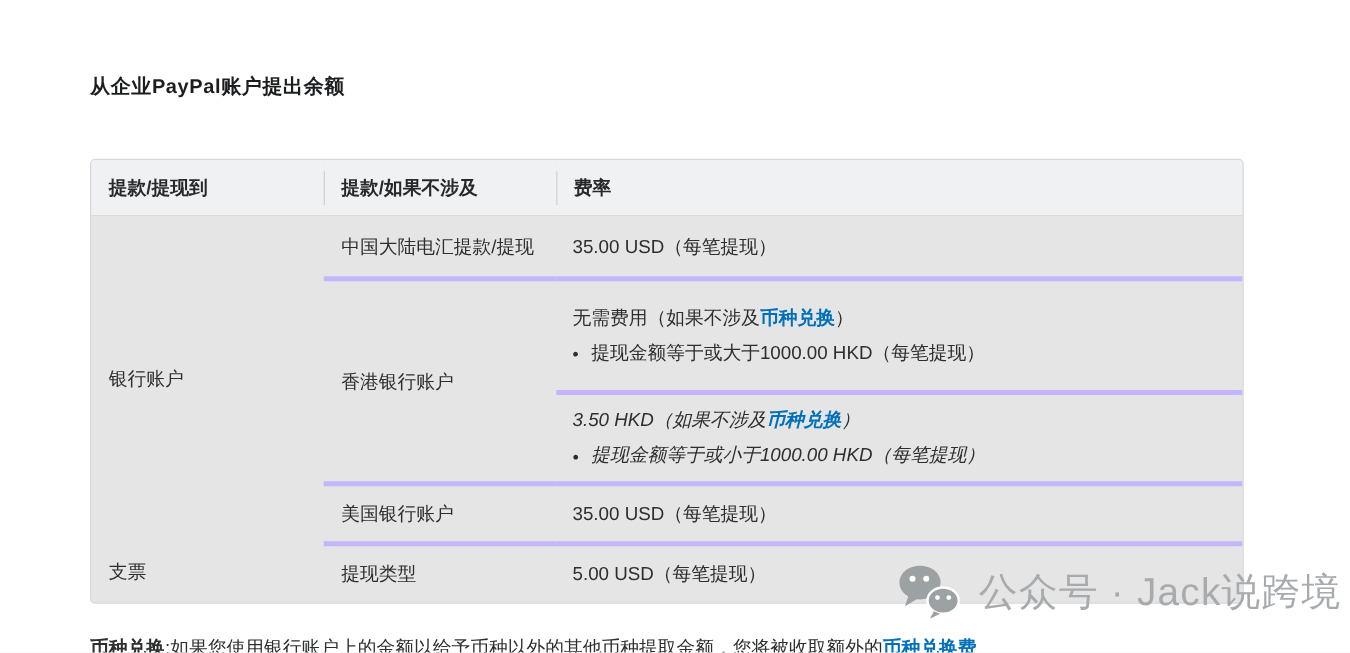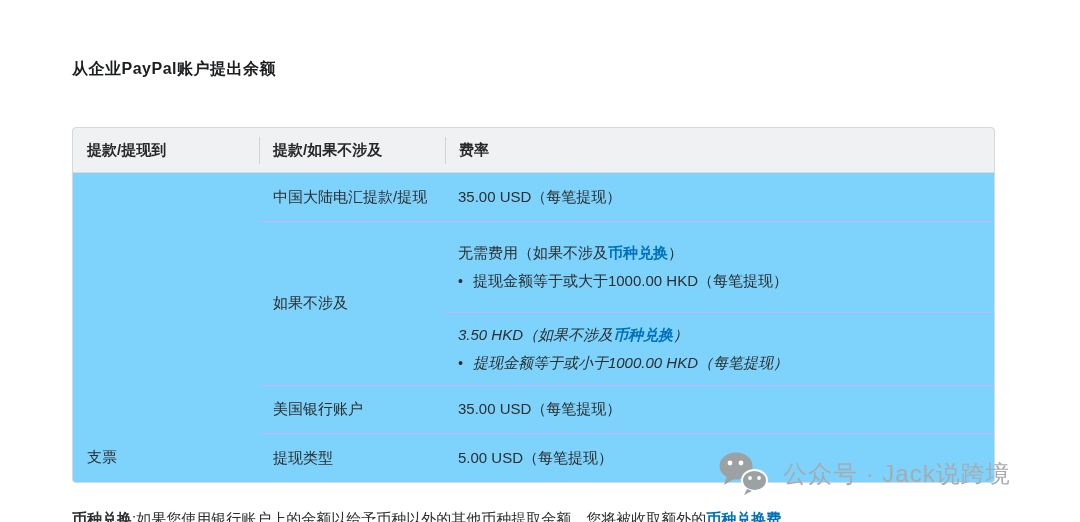--- a/index.html
+++ b/index.html
@@ -22,21 +22,21 @@
   .fee-table {
     position: absolute;
     left: 72px; top: 127px;
     width: 921px;
     border: 1px solid #d6d9dc;
     border-radius: 4px;
     overflow: hidden;
     display: grid;
     grid-template-columns: 186px 186px 1fr;
     grid-template-rows: 45px 48px 91px 73px 48px 49px;
-    background: #7dd3fc;
+    background: #e5e5e5;
     font-size: 15px;
   }
   .cell {
     display: flex;
     align-items: center;
     padding-left: 14px;
     box-sizing: border-box;
   }
   .hcell {
     background: #f0f1f2;
@@ -45,21 +45,21 @@
     border-bottom: 1px solid #d8dbde;
     position: relative;
   }
   .hcell.tick::before {
     content: "";
     position: absolute;
     left: 0; top: 9px;
     width: 1px; height: 27px;
     background: #cfd3d6;
   }
-  .bt { border-top: 1px solid #c4b5fd; }
+  .bt { border-top: 4px solid #c4b5fd; }
   .cell-bank        { grid-column: 1; grid-row: 2 / 6; }
   .cell-mainland    { grid-column: 2; grid-row: 2; text-align: right; }
   .cell-fee-mainland{ grid-column: 3; grid-row: 2; padding-left: 13px; }
   .cell-hk          { grid-column: 2; grid-row: 3 / 5; }
   .cell-fee-hk-a    { grid-column: 3; grid-row: 3; padding-left: 13px; }
   .cell-fee-hk-b    { grid-column: 3; grid-row: 4; padding-left: 13px; font-style: italic; }
   .cell-us          { grid-column: 2; grid-row: 5; }
   .cell-fee-us      { grid-column: 3; grid-row: 5; padding-left: 13px; }
   .cell-check      { grid-column: 1; grid-row: 6; }
   .cell-check-type { grid-column: 2; grid-row: 6; }
@@ -96,42 +96,43 @@
   .watermark {
     position: absolute;
     left: 716px; top: 451px;
     display: flex;
     align-items: center;
     gap: 13px;
     color: #a7abae;
     z-index: 5;
   }
   .watermark-text {
-    font-size: 24px;
+    font-size: 31px;
     letter-spacing: 1px;
     white-space: nowrap;
   }
   .wechat-svg { display: block; }
 </style>
 </head>
 <body>
 
 <h1 class="page-title">从企业PayPal账户提出余额</h1>
 
 <div class="fee-table">
 
   <div class="cell hcell">提款/提现到</div>
   <div class="cell hcell tick">提款/如果不涉及</div>
   <div class="cell hcell tick">费率</div>
 
+  <div class="cell cell-bank">银行账户</div>
 
   <div class="cell cell-mainland">中国大陆电汇提款/提现</div>
   <div class="cell cell-fee-mainland">35.00 USD（每笔提现）</div>
 
-  <div class="cell cell-hk bt">如果不涉及</div>
+  <div class="cell cell-hk bt">香港银行账户</div>
 
   <div class="cell cell-fee-hk-a bt fee-multi">
     <div class="line">
       <span>无需费用（如果不涉及</span><span class="inline-link">币种兑换</span><span>）</span>
     </div>
     <div class="line bullet-line">
       <span class="bullet-dot">•</span>
       <span>提现金额等于或大于1000.00 HKD（每笔提现）</span>
     </div>
   </div>

